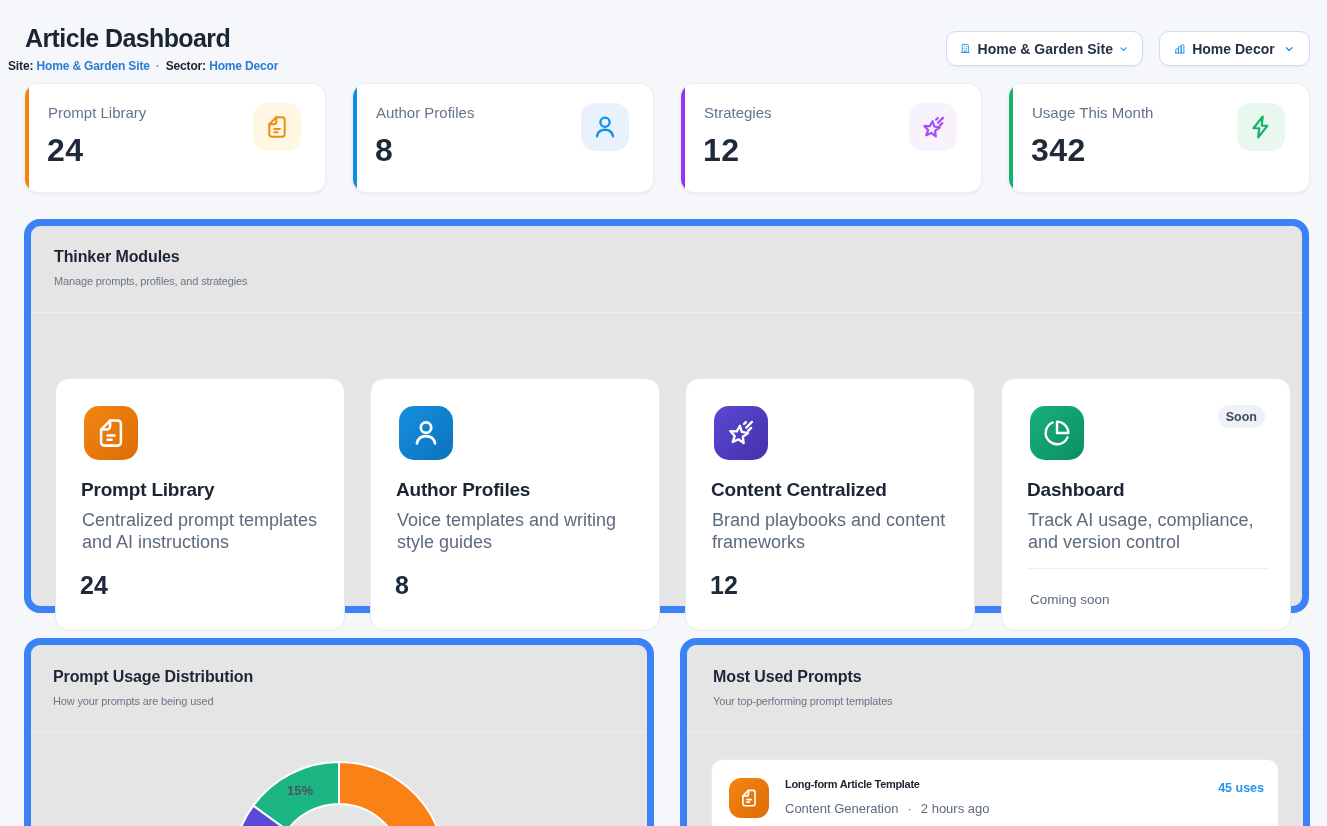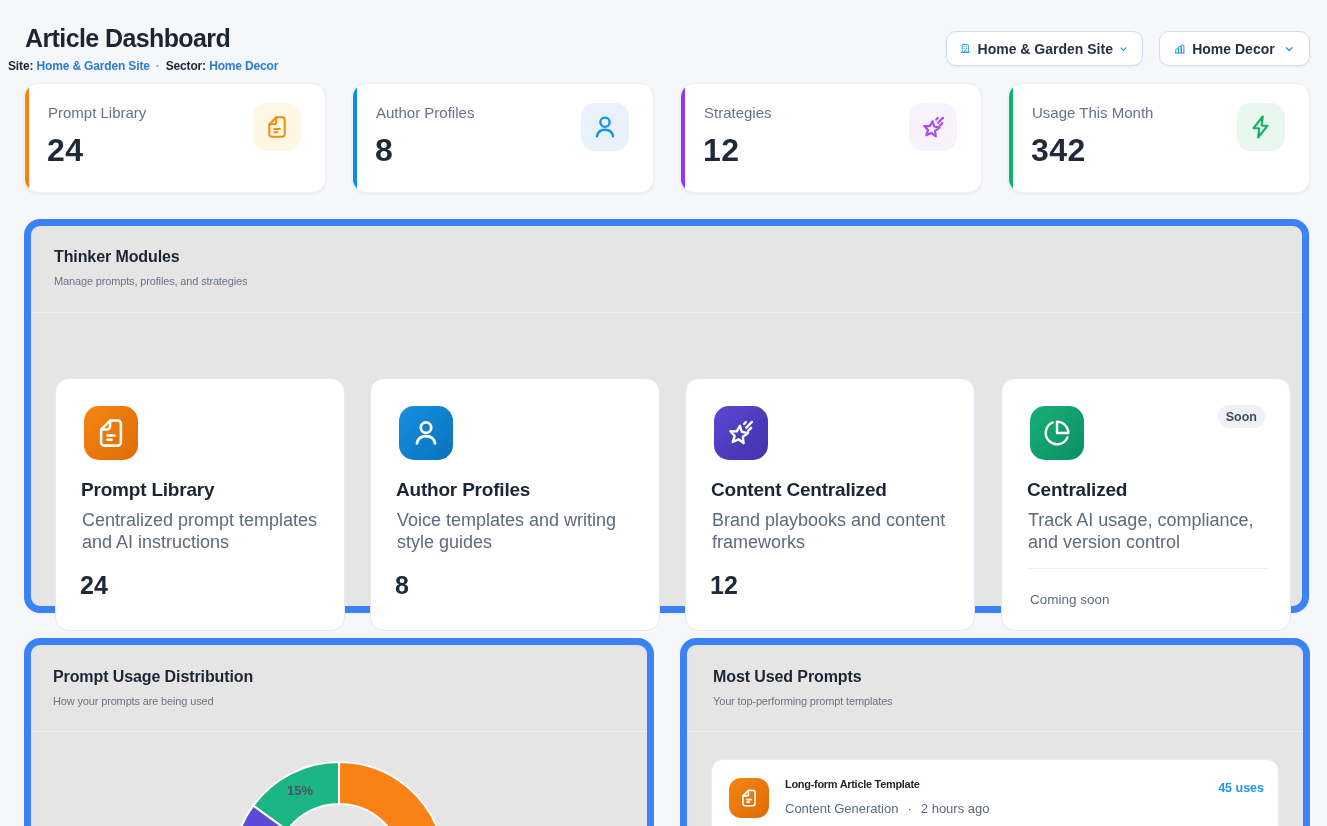--- a/index.html
+++ b/index.html
@@ -151,21 +151,21 @@
     <div class="mn">12</div>
   </div>
   <div class="module" style="left:970px;">
     <div class="mtile" style="background:linear-gradient(135deg,#16b07b,#0c8f60);">
       <svg width="34" height="34" viewBox="0 0 24 24" fill="none" stroke="#fff" stroke-width="1.7" stroke-linecap="round" stroke-linejoin="round">
         <path d="M19.4 15.1A8 8 0 1 1 8.9 4.6"></path>
         <path d="M20 12A8 8 0 0 0 12 4v8z"></path>
       </svg>
     </div>
     <div class="soon">Soon</div>
-    <div class="mt">Centralized</div>
+    <div class="mt">Dashboard</div>
     <div class="md">Track AI usage, compliance, and version control</div>
     <div class="hdiv" style="left:25px; right:21px; top:189px;"></div>
     <div class="abs" style="left:28px; top:213px; font-size:13.5px; color:#5d6b7d;">Coming soon</div>
   </div>
 </div>
 
 <div class="abs card" style="left:24px; top:638px; width:630px; height:400px;">
   <div class="abs sechead-t" style="left:22px; top:23px;">Prompt Usage Distribution</div>
   <div class="abs sechead-s" style="left:22px; top:50px;">How your prompts are being used</div>
   <div class="hdiv" style="top:86px;"></div>

